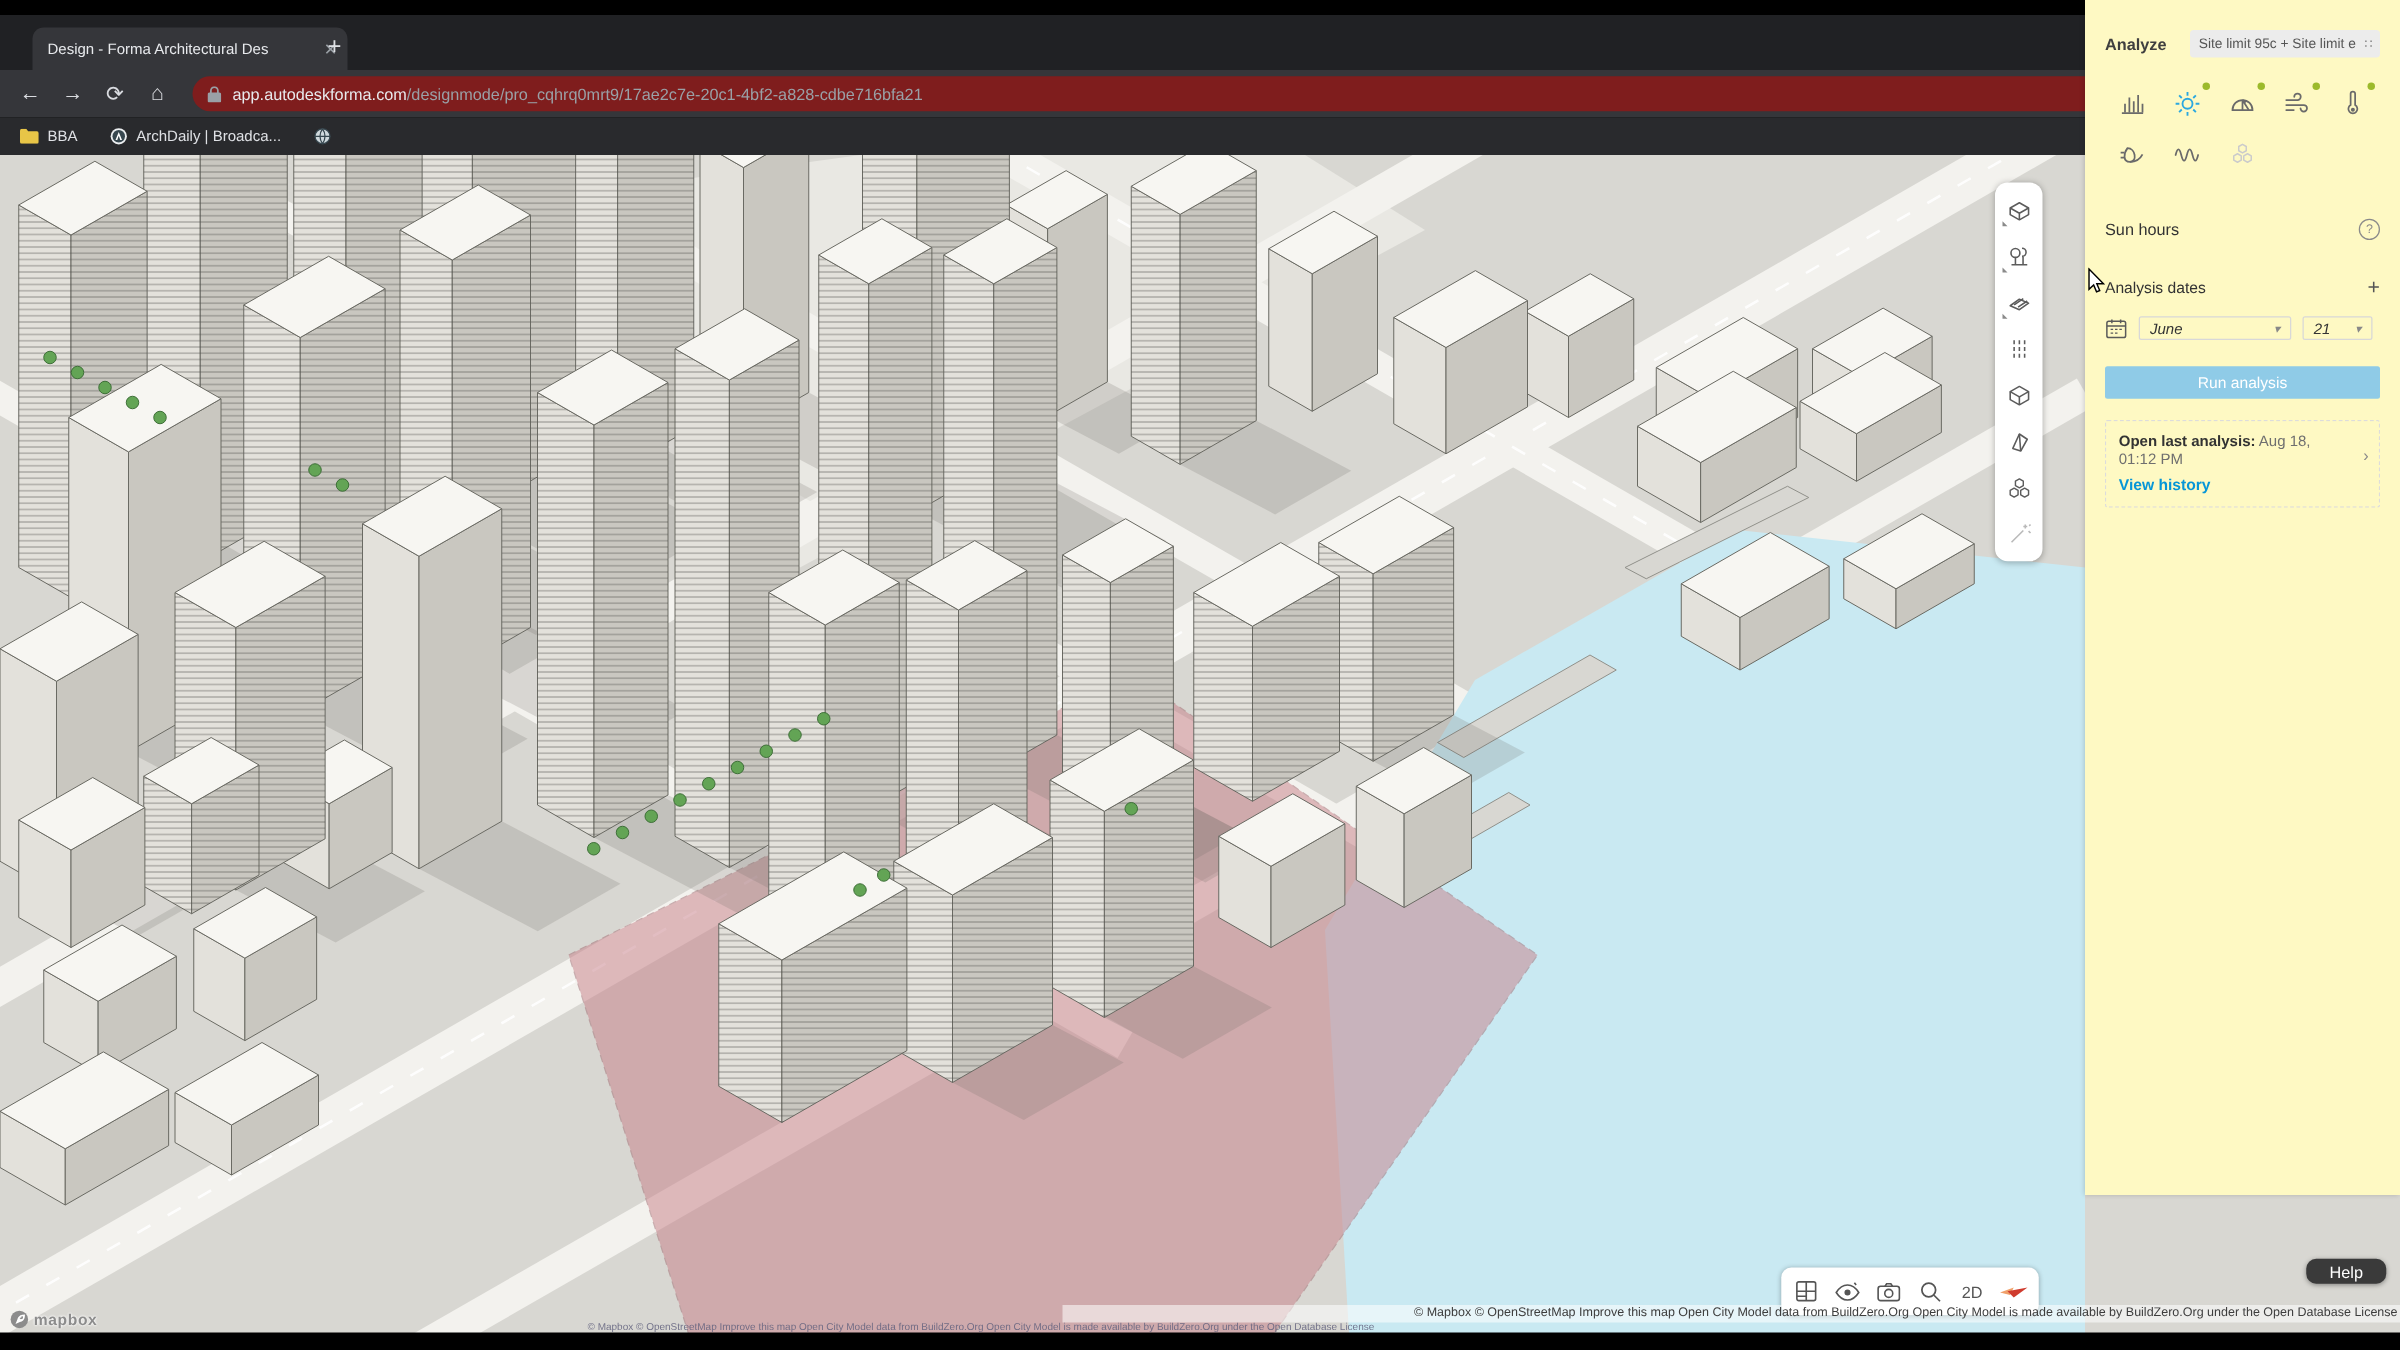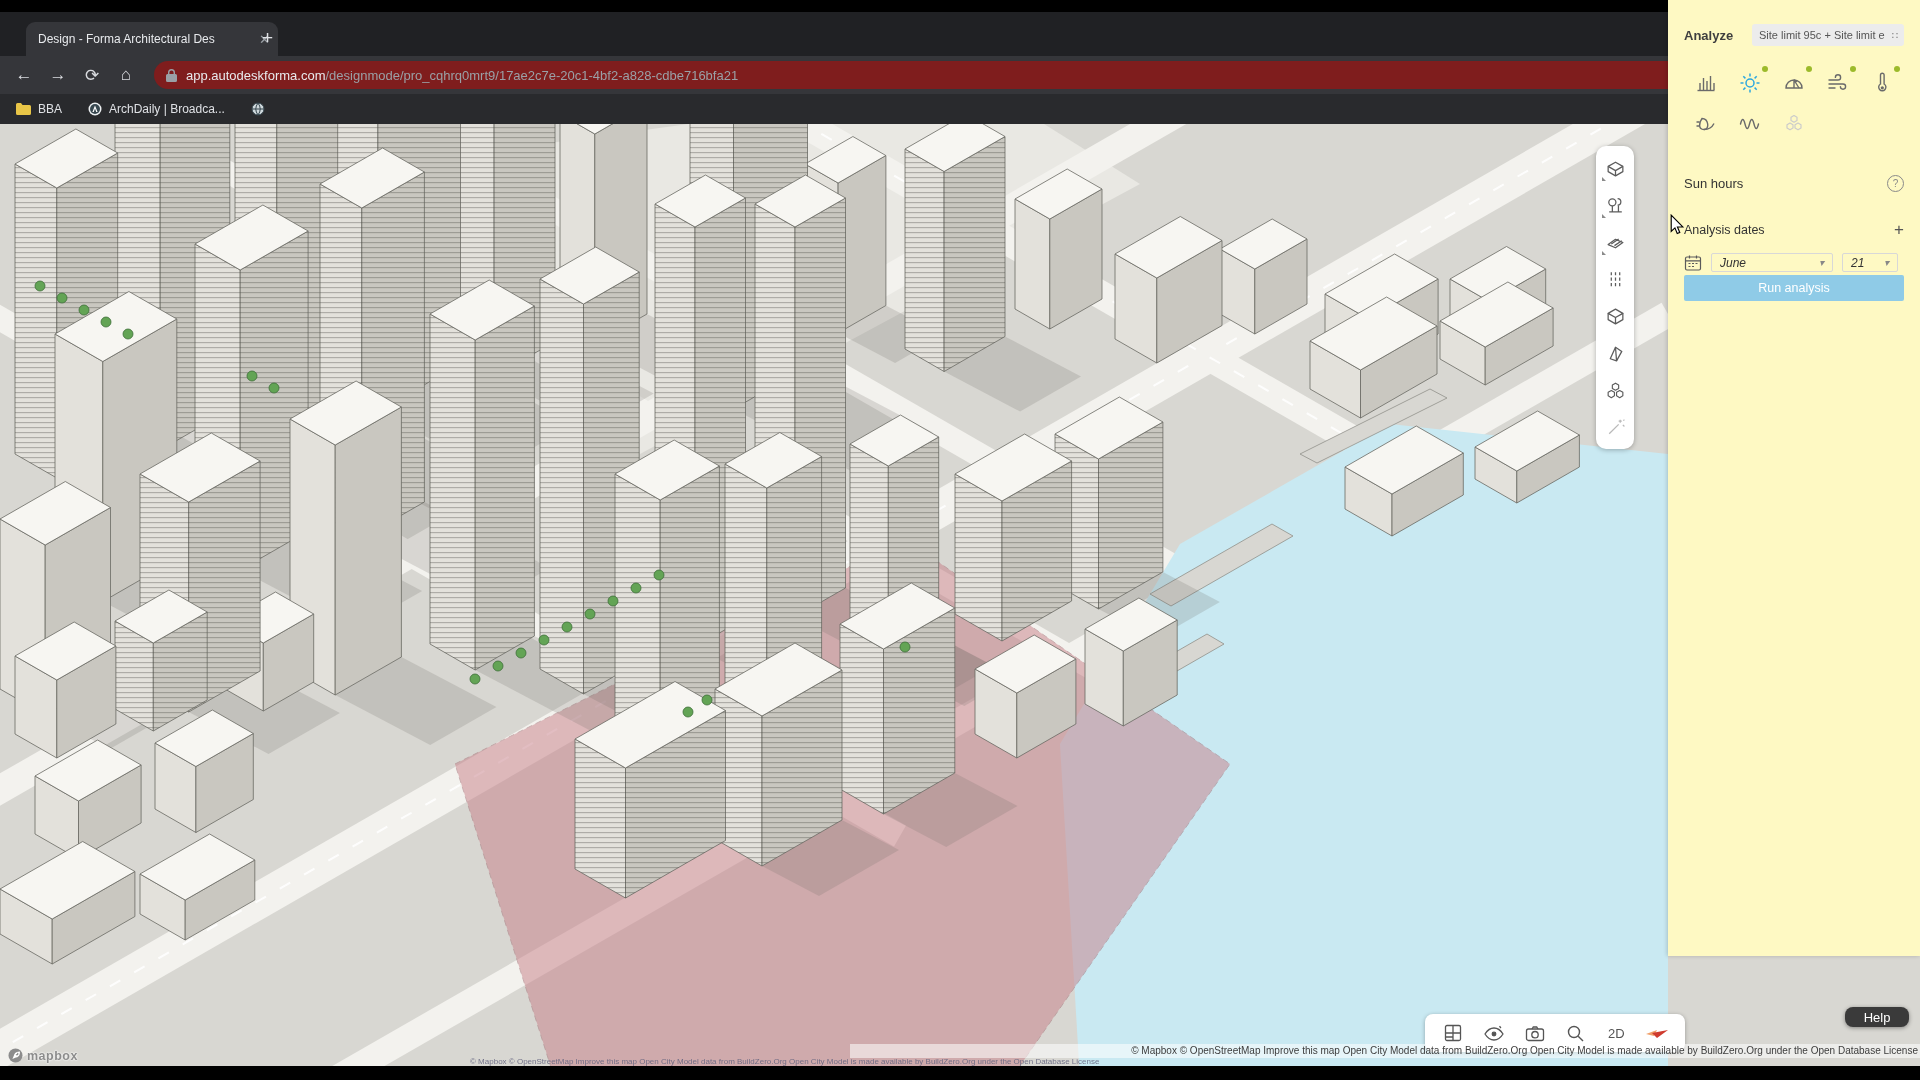--- a/index.html
+++ b/index.html
@@ -68,31 +68,31 @@
      font-size:10px;display:flex;align-items:center;justify-content:center;}
   #dates-row{margin-top:28px;gap:14px;}
   #dates-row .t{font-size:12.5px;color:#333;}
   .plus{color:#555;font-size:17px;font-weight:300;}
   #date-pickers{margin-top:13px;display:flex;align-items:center;gap:9px;}
   .sel{height:19px;border:1px solid #d8d8d8;border-radius:2px;display:flex;align-items:center;
      padding:0 8px;font-size:12px;color:#333;box-sizing:border-box;justify-content:space-between;font-style:italic;}
   .sel .chev{color:#888;font-size:10px;margin-left:8px;}
   #month-sel{width:122px;}
   #day-sel{width:56px;}
-  #run-btn{margin-top:3px;height:26px;background:var(--run-btn,#8fcbe7);border-radius:2px;color:#fff;
+  #run-btn{margin-top:21px;height:26px;background:var(--run-btn,#8fcbe7);border-radius:2px;color:#fff;
      font-size:12.5px;display:flex;align-items:center;justify-content:center;}
   #last-box{margin-top:17px;border:1px dashed #dcdcdc;border-radius:2px;padding:9px 22px 10px 10px;
      position:relative;}
   #last-box .l1{font-size:12px;color:#333;}
   #last-box .l1 .val{color:#6f6f6f;font-weight:normal;}
   #last-box .arr{position:absolute;right:8px;top:20px;color:#8a8a8a;font-size:13px;}
   #view-history{margin-top:7px;font-size:12.5px;color:var(--accent,#0696d7);font-weight:bold;}
 
   
-  #view-toolbar{position:absolute;left:1425px;top:1014px;width:260px;height:38px;background:#fff;
+  #view-toolbar{position:absolute;left:1425px;top:1014px;width:206px;height:38px;background:#fff;
      border-radius:8px;box-shadow:0 1px 4px rgba(0,0,0,.3);display:flex;align-items:center;
      justify-content:space-evenly;color:#555;}
   #view-toolbar .vt{display:flex;align-items:center;justify-content:center;width:26px;height:26px;}
   .mode2d{font-size:13px;color:#555;}
   #help-btn{position:absolute;left:1845px;top:1007px;width:64px;height:20px;background:#3a3a3a;
      border-radius:8px;color:#fff;font-size:13px;display:flex;align-items:center;justify-content:center;
      box-shadow:0 1px 4px rgba(0,0,0,.4);}
 
   
   #attr1{position:absolute;left:850px;top:1044px;width:1068px;height:14px;
@@ -598,20 +598,28 @@
       <span class="chev">▾</span>
     </span>
     <span class="sel" id="day-sel">
       <span>21</span>
       <span class="chev">▾</span>
     </span>
   </div>
 
   <div id="run-btn">Run analysis</div>
 
+  <div id="last-box">
+    <div class="l1">
+      <b>Open last analysis:</b>
+      <span class="val">Aug 18, 01:12 PM</span>
+    </div>
+    <span class="arr">›</span>
+    <div id="view-history">View history</div>
+  </div>
 </div>
 
 <div id="view-toolbar">
   <span class="vt">
     <svg width="20" height="20" viewBox="0 0 20 20" stroke="#555" stroke-width="1.3" fill="none">
         <rect x="2.5" y="2.5" width="15" height="15" rx="1.5"></rect>
         <path d="M10 2.5v15M2.5 10h15M2.5 14h7.5"></path>
       </svg>
   </span>
   <span class="vt">

